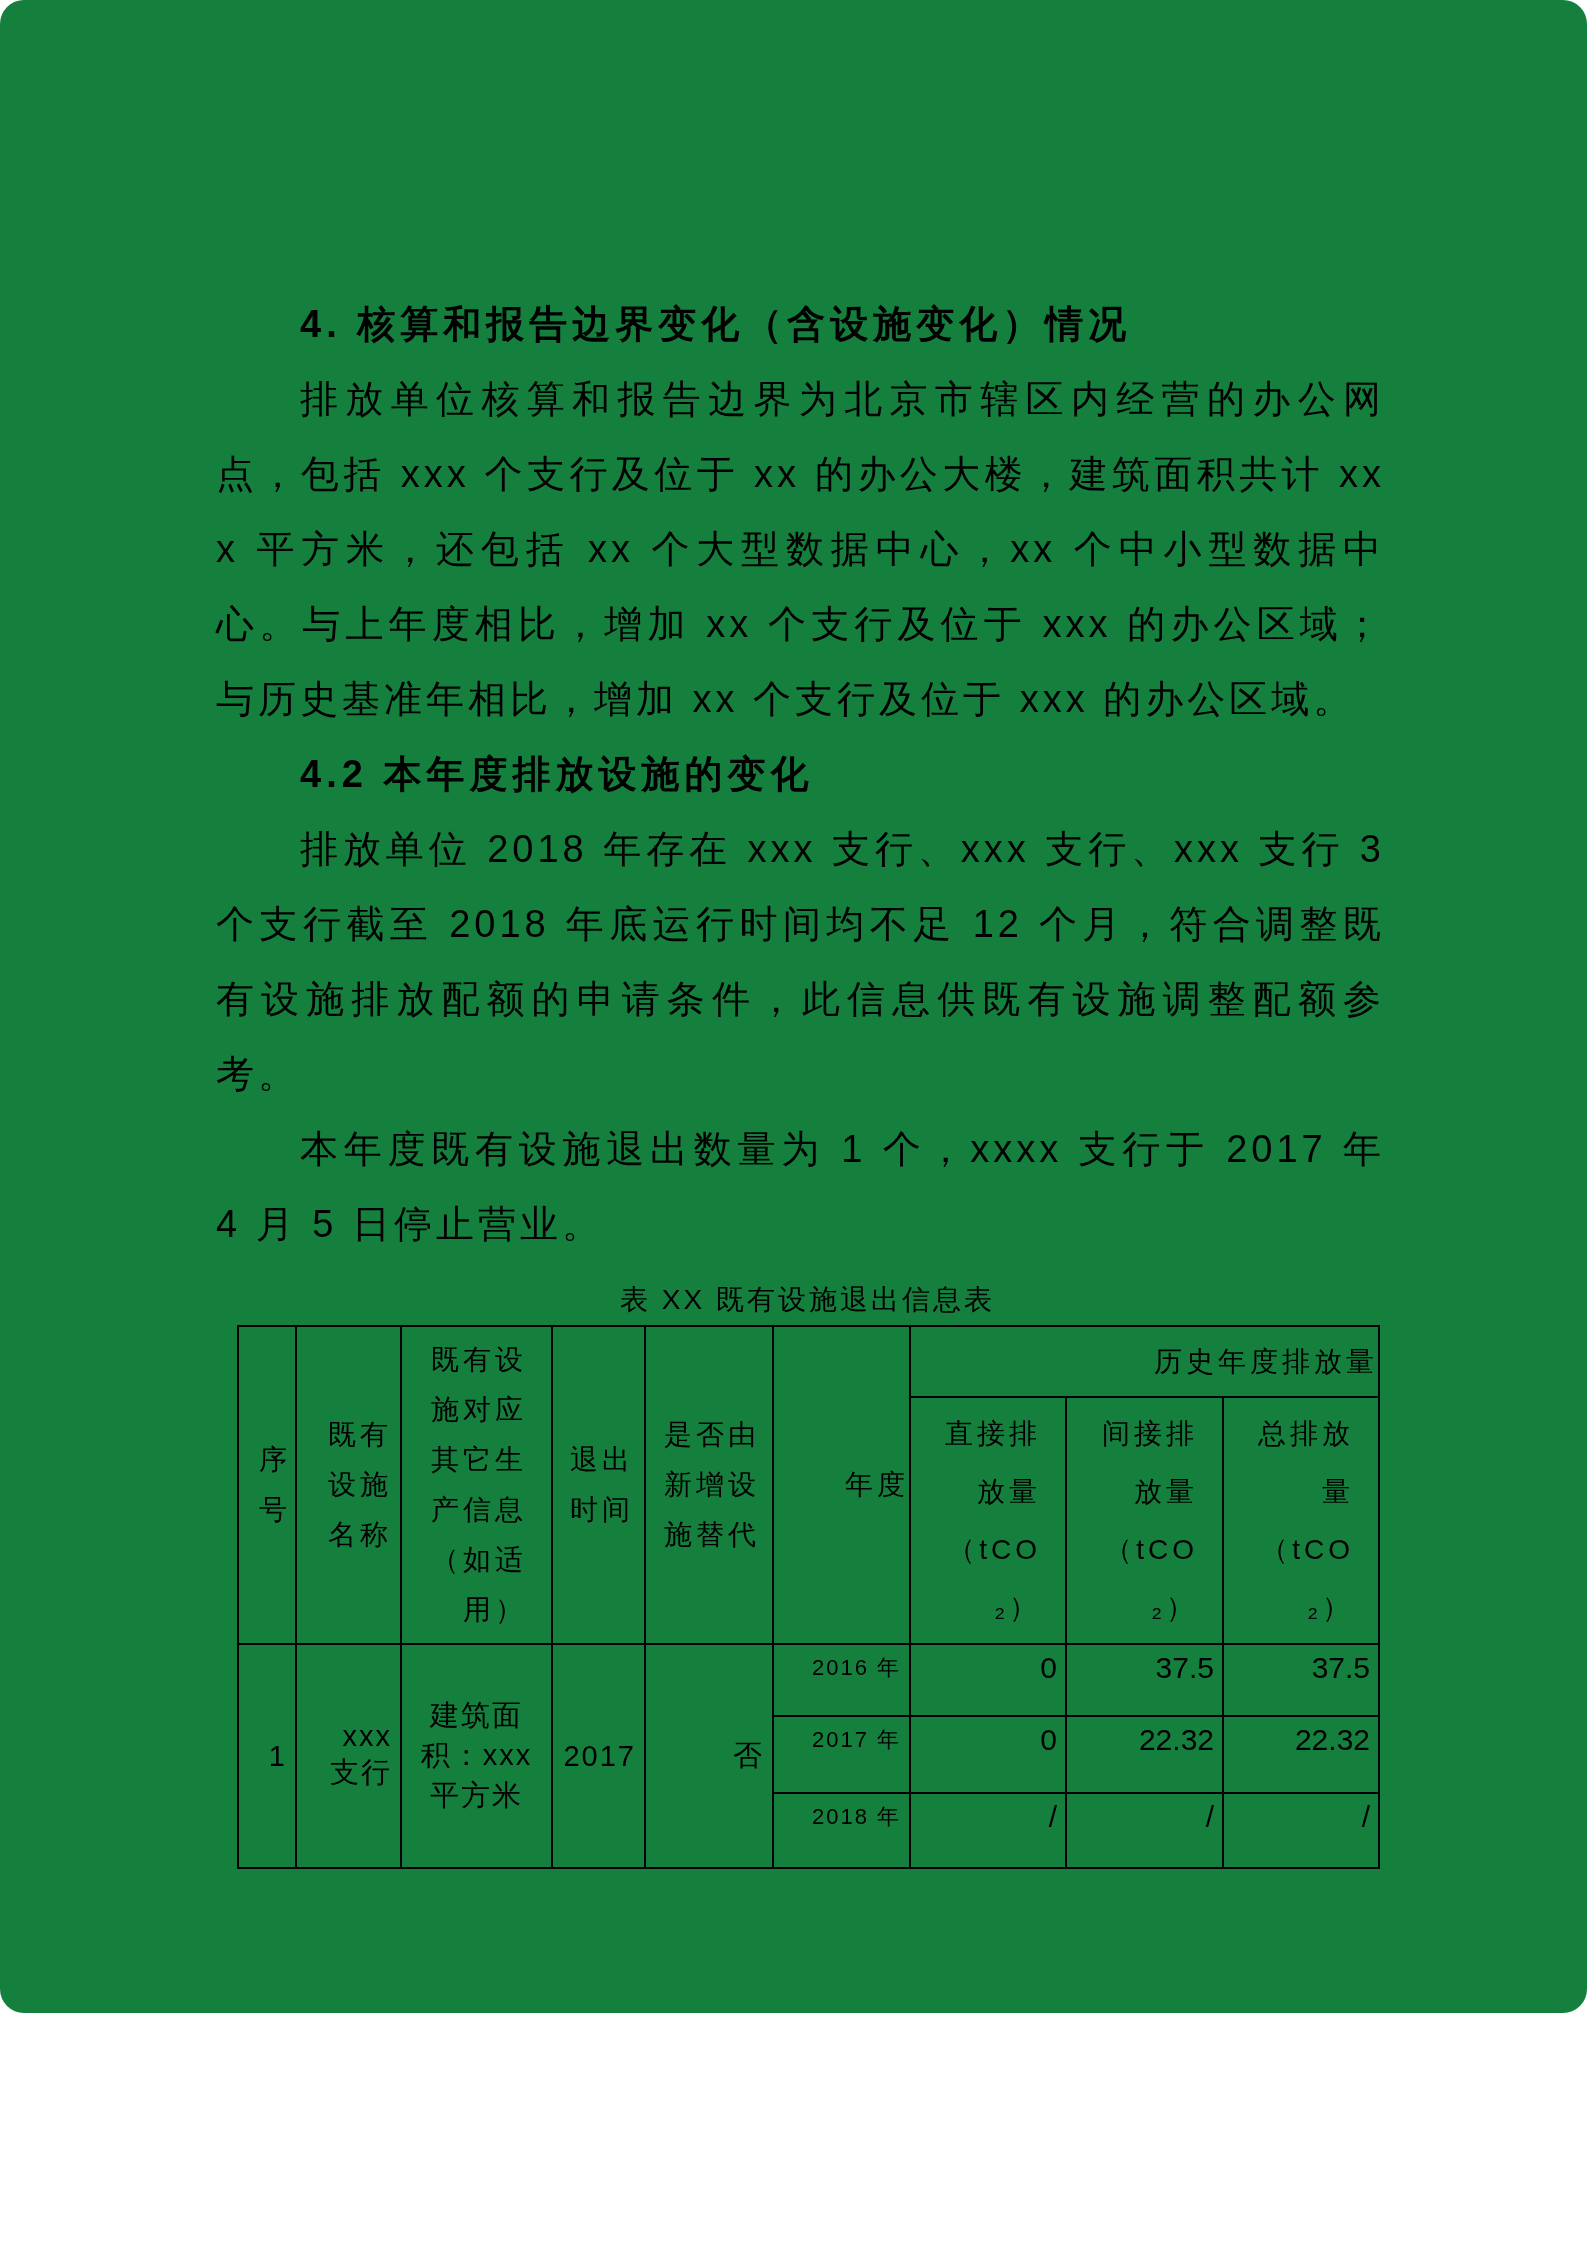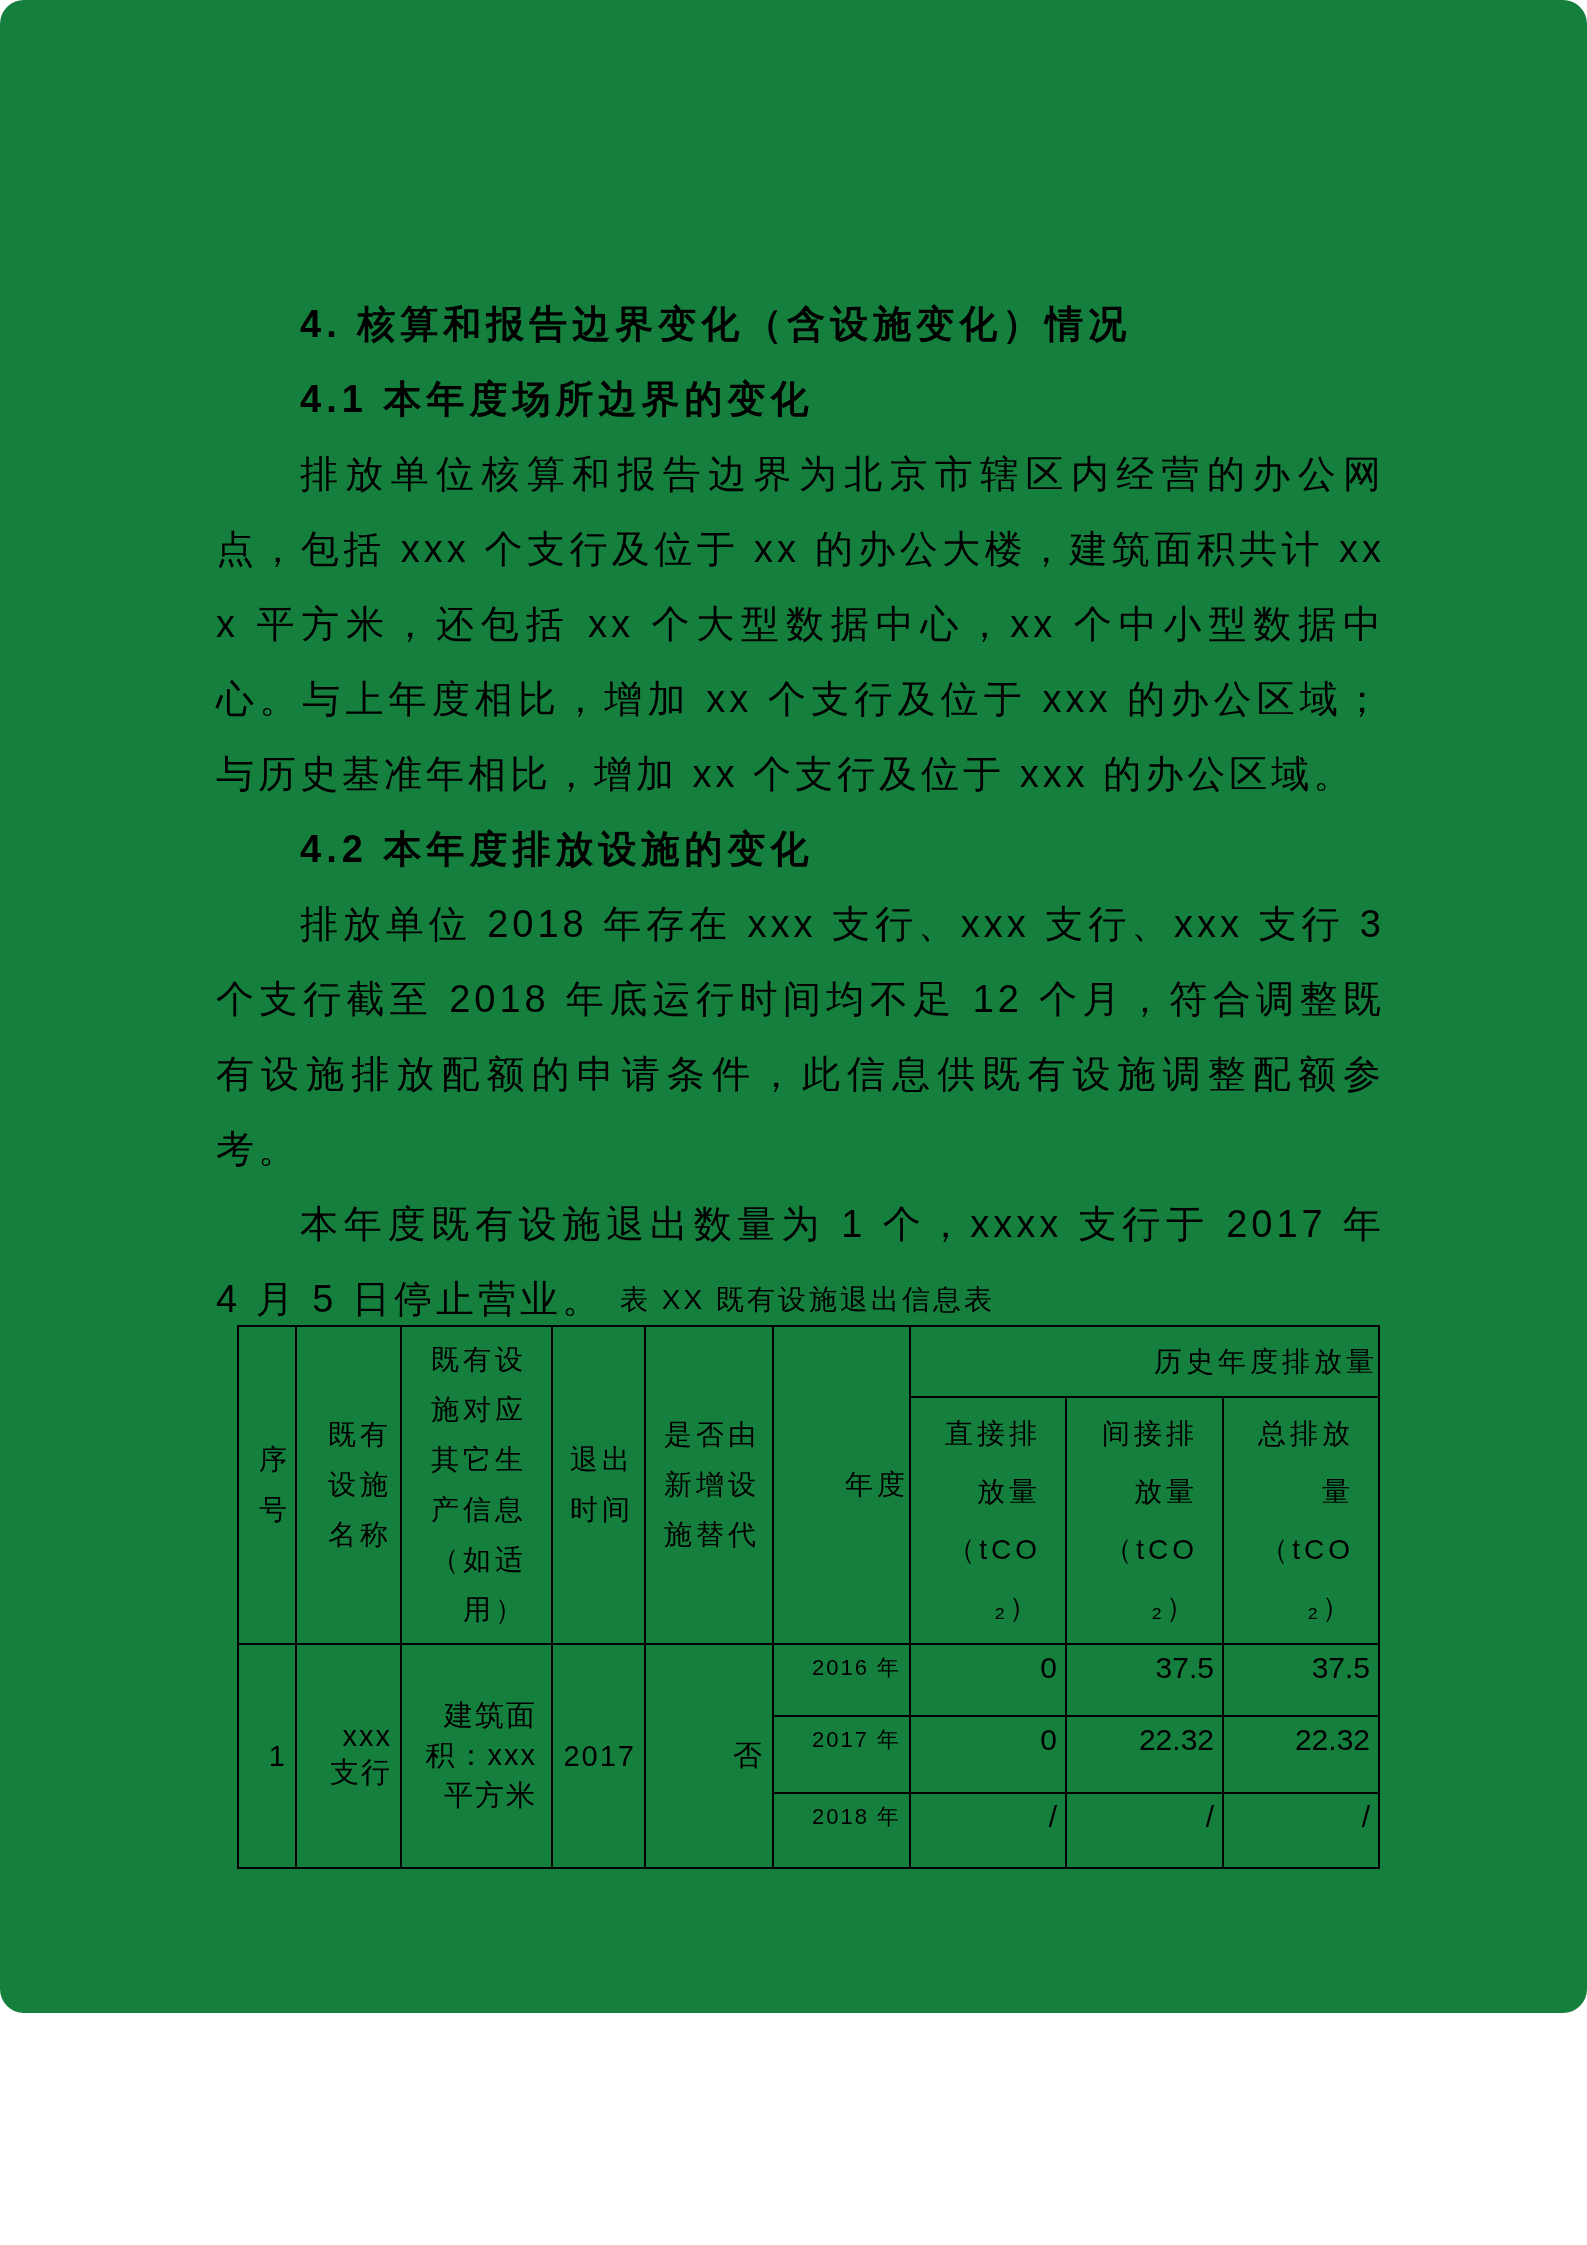--- a/index.html
+++ b/index.html
@@ -74,21 +74,21 @@
   .th-name    { padding: 0 8px !important; }
   .th-info    { padding: 0 24px !important; }
   .th-exit    { padding: 0 10px !important; }
   .th-replace { padding: 0 12px !important; }
   .exit-table td {
     font-size: 29px;
     letter-spacing: 2px;
     word-break: break-all;
     padding: 0 8px;
   }
-  .exit-table td.info-cell { text-align: right; padding: 0 14px; }
+  .exit-table td.info-cell { text-align: center; padding: 0 14px; }
   .exit-table td.yr-cell  { vertical-align: top; padding-top: 8px; font-size: 22px; }
   .exit-table td.val-cell { vertical-align: top; padding-top: 6px; font-size: 30px; letter-spacing: 0; }
 
   
   .page-num {
     position: absolute;
     left: 210px;
     top: 2006px;
     font-family: "Liberation Serif", serif;
     font-size: 31px;
@@ -145,21 +145,20 @@
   .wm-badge .l1 { display: block; font-size: 17px; }
   .wm-badge .l2 { display: block; font-size: 14px; text-align: right; padding-right: 9px; }
 </style>
 </head>
 <body>
 
 <div class="page">
 
   <div class="content">
     <p class="heading">4. 核算和报告边界变化（含设施变化）情况</p>
-    <p class="heading">4.1 本年度场所边界的变化</p>
     <p>排放单位核算和报告边界为北京市辖区内经营的办公网点，包括 xxx 个支行及位于 xx 的办公大楼，建筑面积共计 xxx 平方米，还包括 xx 个大型数据中心，xx 个中小型数据中心。与上年度相比，增加 xx 个支行及位于 xxx 的办公区域；与历史基准年相比，增加 xx 个支行及位于 xxx 的办公区域。</p>
     <p class="heading">4.2 本年度排放设施的变化</p>
     <p>排放单位 2018 年存在 xxx 支行、xxx 支行、xxx 支行 3 个支行截至 2018 年底运行时间均不足 12 个月，符合调整既有设施排放配额的申请条件，此信息供既有设施调整配额参考。</p>
     <p>本年度既有设施退出数量为 1 个，xxxx 支行于 2017 年 4 月 5 日停止营业。</p>
   </div>
 
   <div class="table-title">表 XX 既有设施退出信息表</div>
 
   <table class="exit-table">
     <colgroup>

